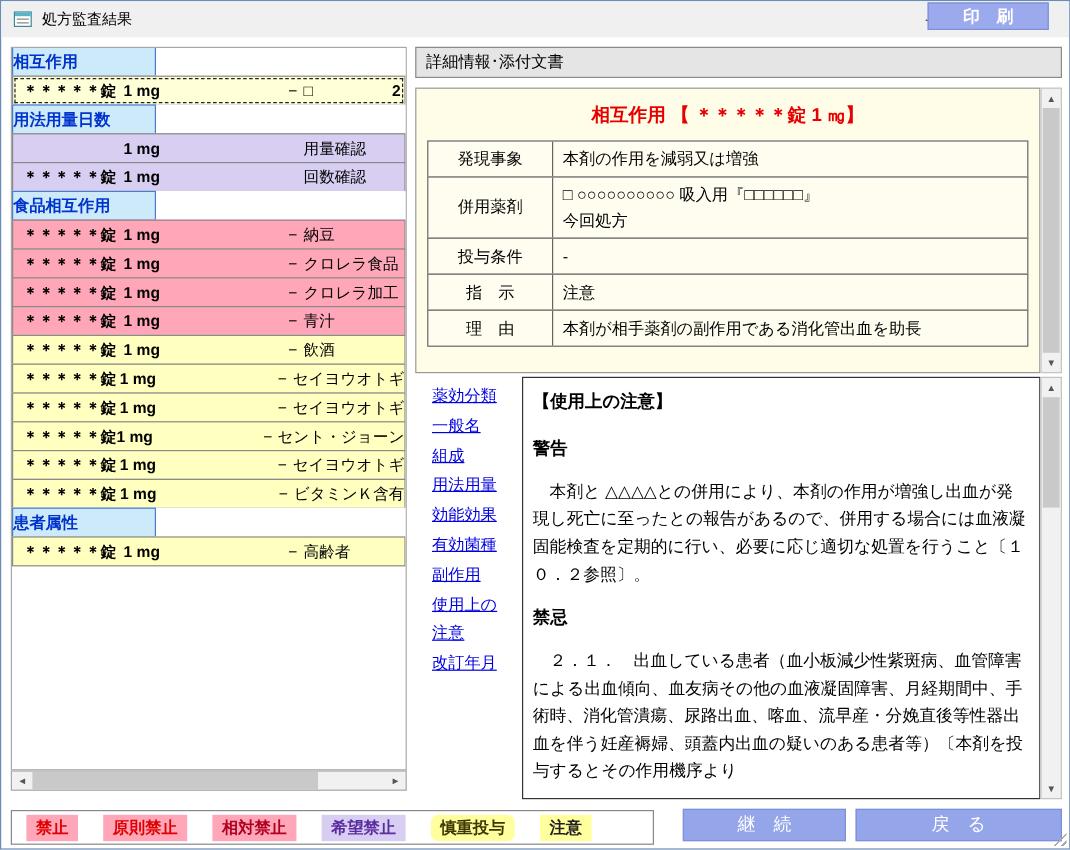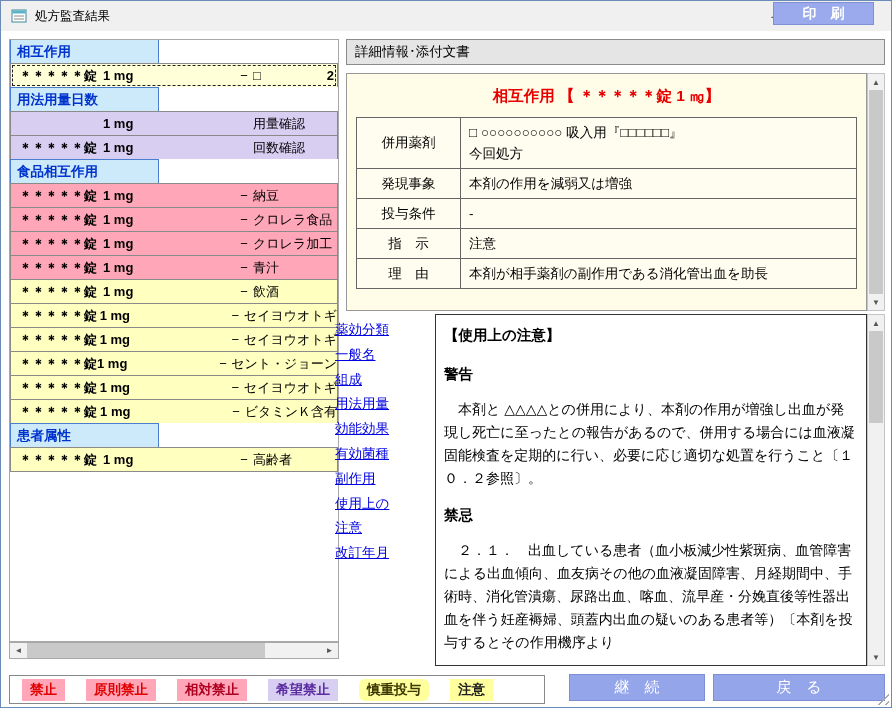--- a/index.html
+++ b/index.html
@@ -9,21 +9,21 @@
 
 .titlebar{position:absolute;left:0;top:0;right:0;height:30px;background:#f0f0f0;display:flex;align-items:center}
 .app-icon{width:16px;height:16px;margin:0 8px 0 10px;flex:0 0 auto}
 .title{font-size:12.5px;color:#000}
 .win-btns{position:absolute;right:0;top:0;height:30px;display:flex}
 .win-btn{width:46px;height:30px;display:flex;align-items:center;justify-content:center;font-size:13px;color:#222;cursor:default}
 
 
 .left-panel{position:absolute;left:8px;top:38px;width:330px;height:603px;background:#fff;border:1px solid #a8a8a8;overflow:hidden}
 .lp-header-row{height:25px;background:#fff;margin-top:-1px}
-.lp-header{display:flex;align-items:center;width:149px;height:25px;background:#cdeafa;border:1px solid #4a7dd0;color:#0033cc;font-weight:bold;font-size:13.5px;padding-left:6px}
+.lp-header{display:flex;align-items:center;width:120px;height:25px;background:#cdeafa;border:1px solid #4a7dd0;color:#0033cc;font-weight:bold;font-size:13.5px;}
 .lp-row{height:25px;display:flex;align-items:center;border:1px solid #8a8a8a;margin-top:-1px;font-size:13px;overflow:hidden}
 .bg-yellow{background:#ffffc0}
 .bg-pink{background:#ffa6b8}
 .bg-lavender{background:#d8cef2}
 .lp-row.selected{background:#ffffd8;outline:1.5px dashed #222;outline-offset:-3px}
 .c-name{width:92px;padding-left:8px;font-weight:bold;white-space:nowrap}
 .c-dose{width:132px;font-weight:bold;white-space:nowrap}
 .c-dash{width:18px;text-align:center}
 .c-item{white-space:nowrap}
 .c-extra{margin-left:auto;padding-right:3px;font-weight:bold}
@@ -48,21 +48,21 @@
 .vscroll{position:absolute;width:18px;background:#f1f1f1;border:1px solid #c4c4c4;display:flex;flex-direction:column}
 .vs-arrow{height:16px;display:flex;align-items:center;justify-content:center;font-size:8px;color:#555}
 .vs-thumb{background:#c9c9c9}
 .vs-thumb.fill{flex:1;margin:0 1px}
 .vs-thumb.short{height:92px;margin:0 1px}
 .vs-track{flex:1}
 #detail-scroll{left:866px;top:72px;height:238px}
 #doc-scroll{left:866px;top:313px;height:352px}
 
 
-.doc-links{position:absolute;left:334px;top:317px;width:84px;display:flex;flex-direction:column}
+.doc-links{position:absolute;left:359px;top:317px;width:84px;display:flex;flex-direction:column}
 .doc-link{color:#0000e0;text-decoration:underline;font-size:13.5px;line-height:24.8px;cursor:pointer;white-space:nowrap}
 
 
 .doc-box{position:absolute;left:434px;top:313px;width:432px;height:352px;background:#fff;border:1px solid #333;padding:9px 8px;overflow:hidden;font-size:14px;line-height:23px;color:#000}
 .doc-heading{font-weight:bold;font-size:14.5px;margin-bottom:16px}
 .doc-sec-title{font-weight:bold;font-size:14.5px;margin:14px 0 12px}
 .doc-para{text-indent:1em}
 
 
 .legend-box{position:absolute;left:8px;top:674px;width:536px;height:29px;border:1px solid #888;display:flex;align-items:center;gap:21px;padding:0 12px}
@@ -202,27 +202,27 @@
 
 <div class="rp-header">
   <span class="rp-header-label">詳細情報･添付文書</span>
 </div>
 <button class="print-btn">印　刷</button>
 
 <div class="detail-box">
   <div class="detail-title">相互作用 【 ＊＊＊＊＊錠 1 ㎎】</div>
   <div>
       <div class="dt-row">
+        <div class="dt-label">発現事象</div>
+        <div class="dt-value">本剤の作用を減弱又は増強</div>
+      </div>
+      <div class="dt-row">
         <div class="dt-label">併用薬剤</div>
         <div class="dt-value">□ ○○○○○○○○○○ 吸入用『□□□□□□』
 今回処方</div>
-      </div>
-      <div class="dt-row">
-        <div class="dt-label">発現事象</div>
-        <div class="dt-value">本剤の作用を減弱又は増強</div>
       </div>
       <div class="dt-row">
         <div class="dt-label">投与条件</div>
         <div class="dt-value">-</div>
       </div>
       <div class="dt-row">
         <div class="dt-label">指　示</div>
         <div class="dt-value">注意</div>
       </div>
       <div class="dt-row">

